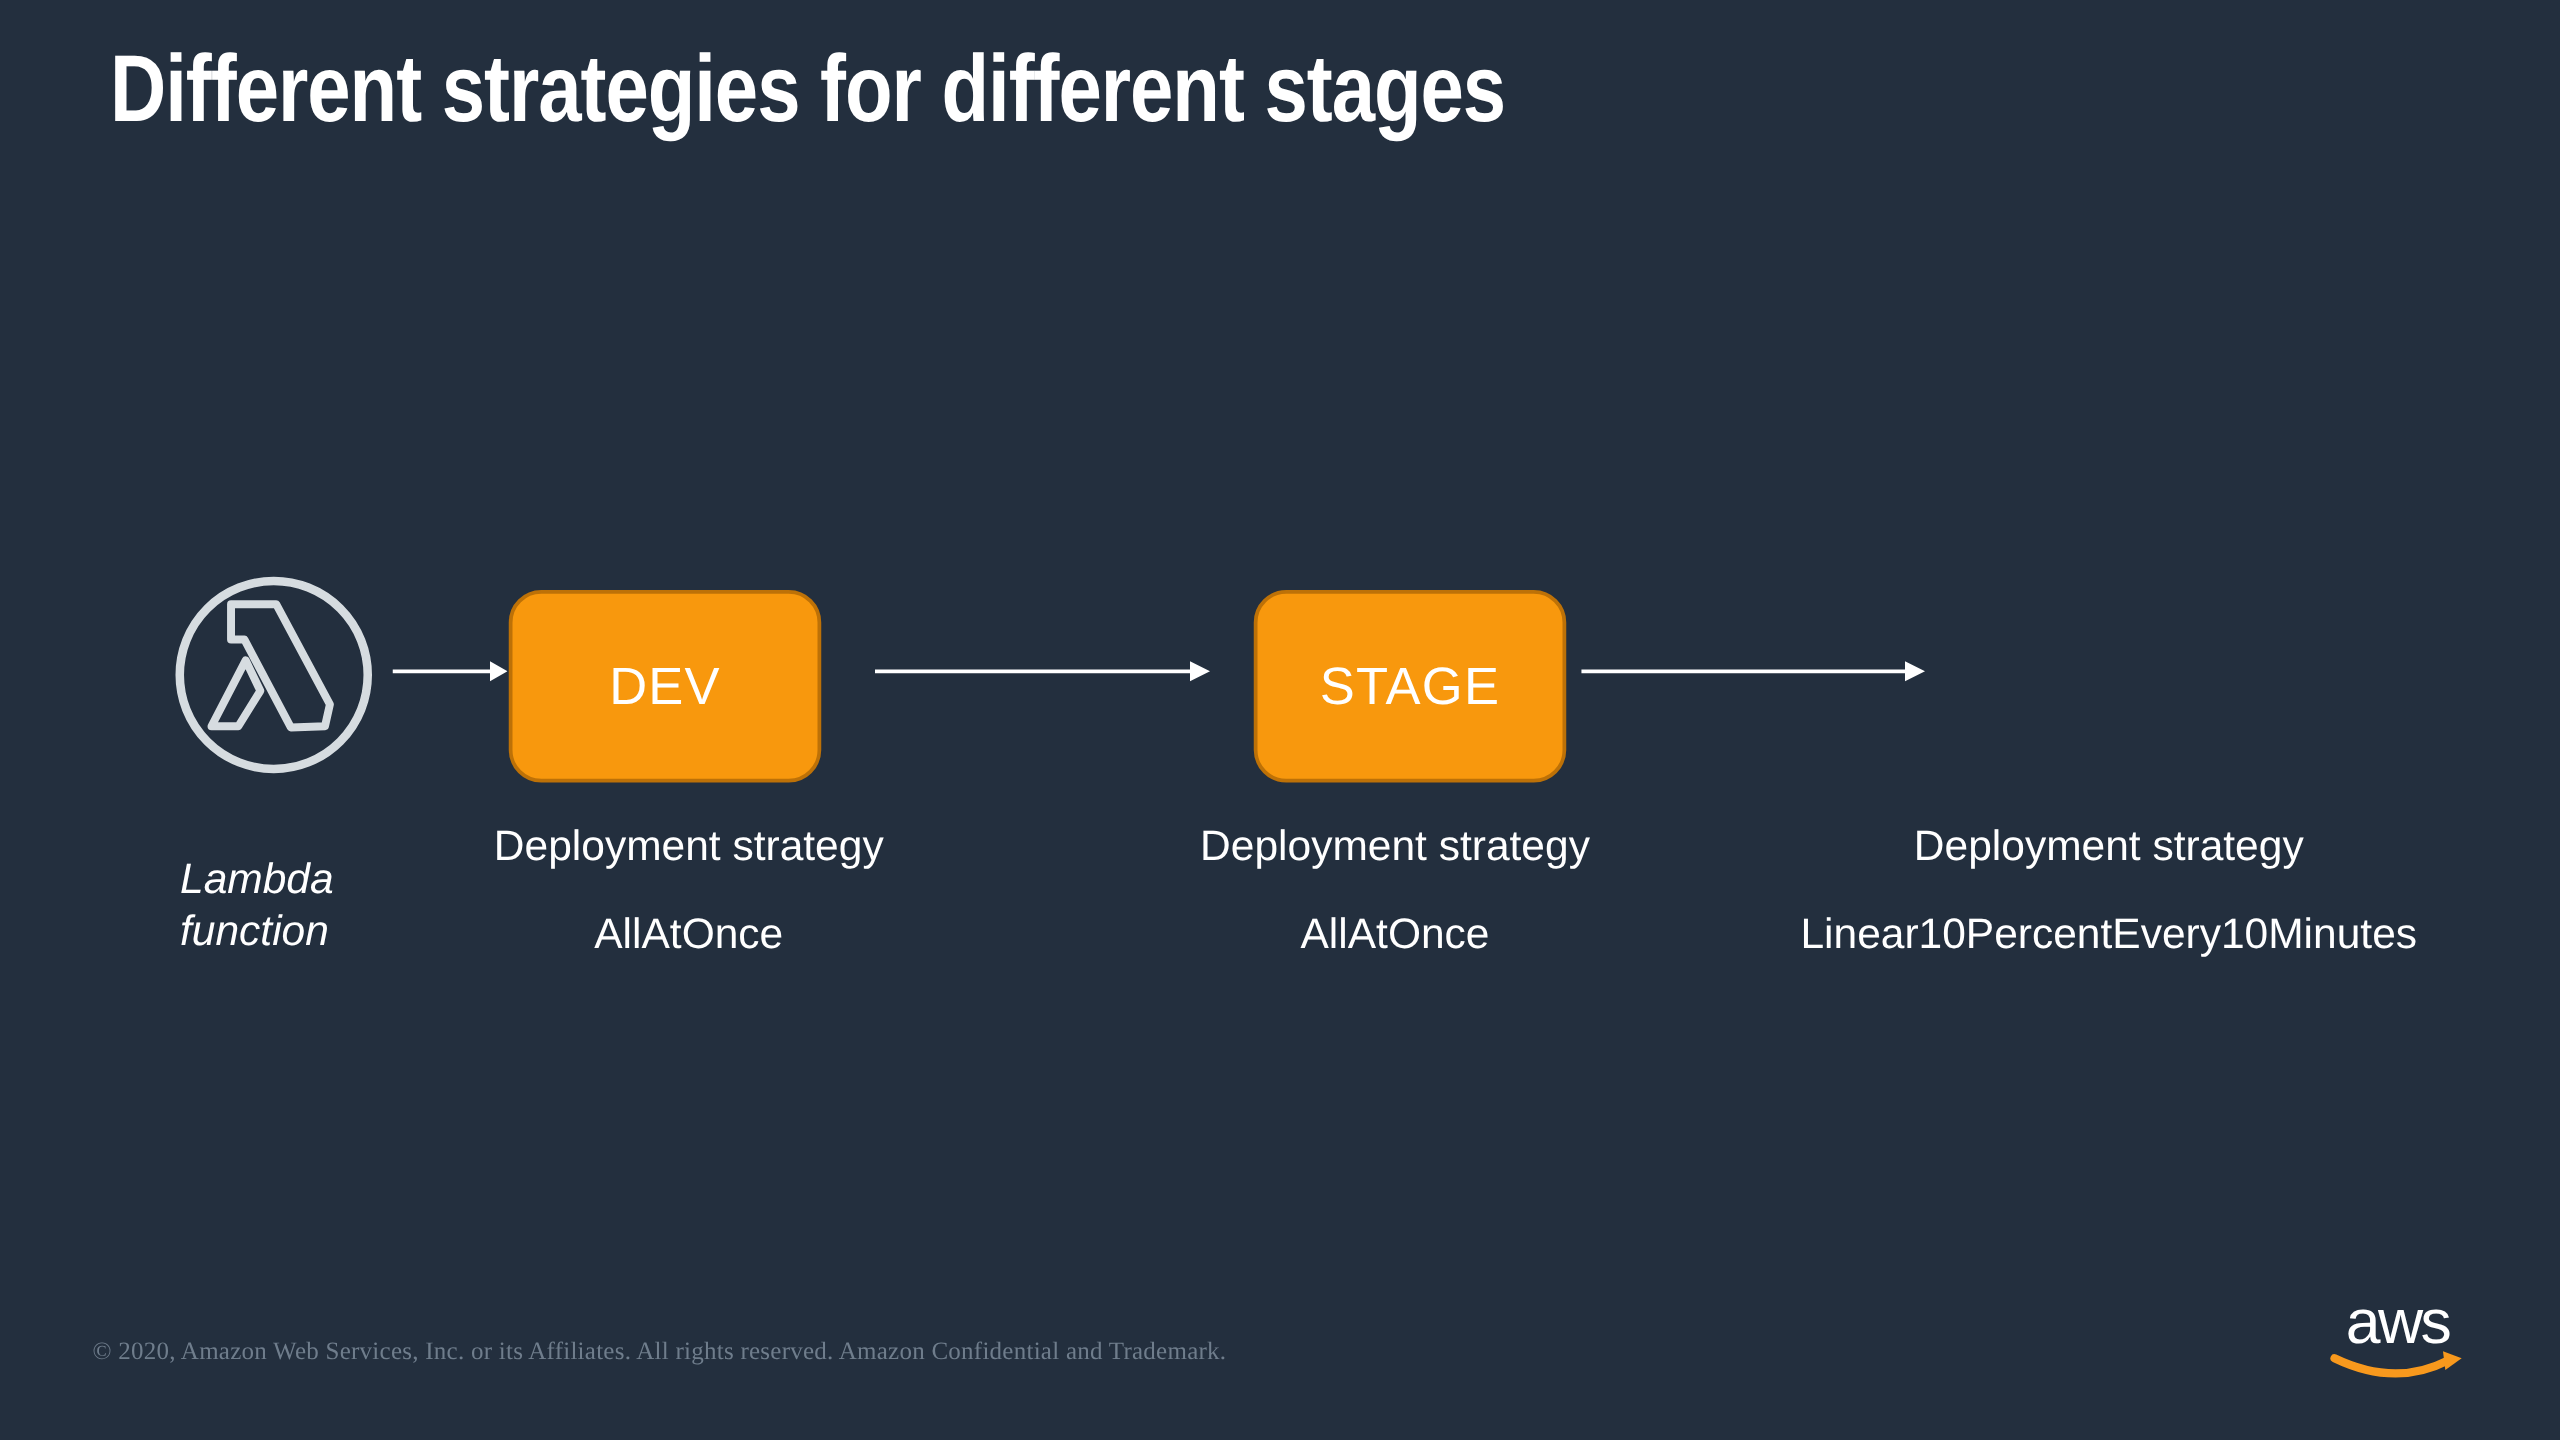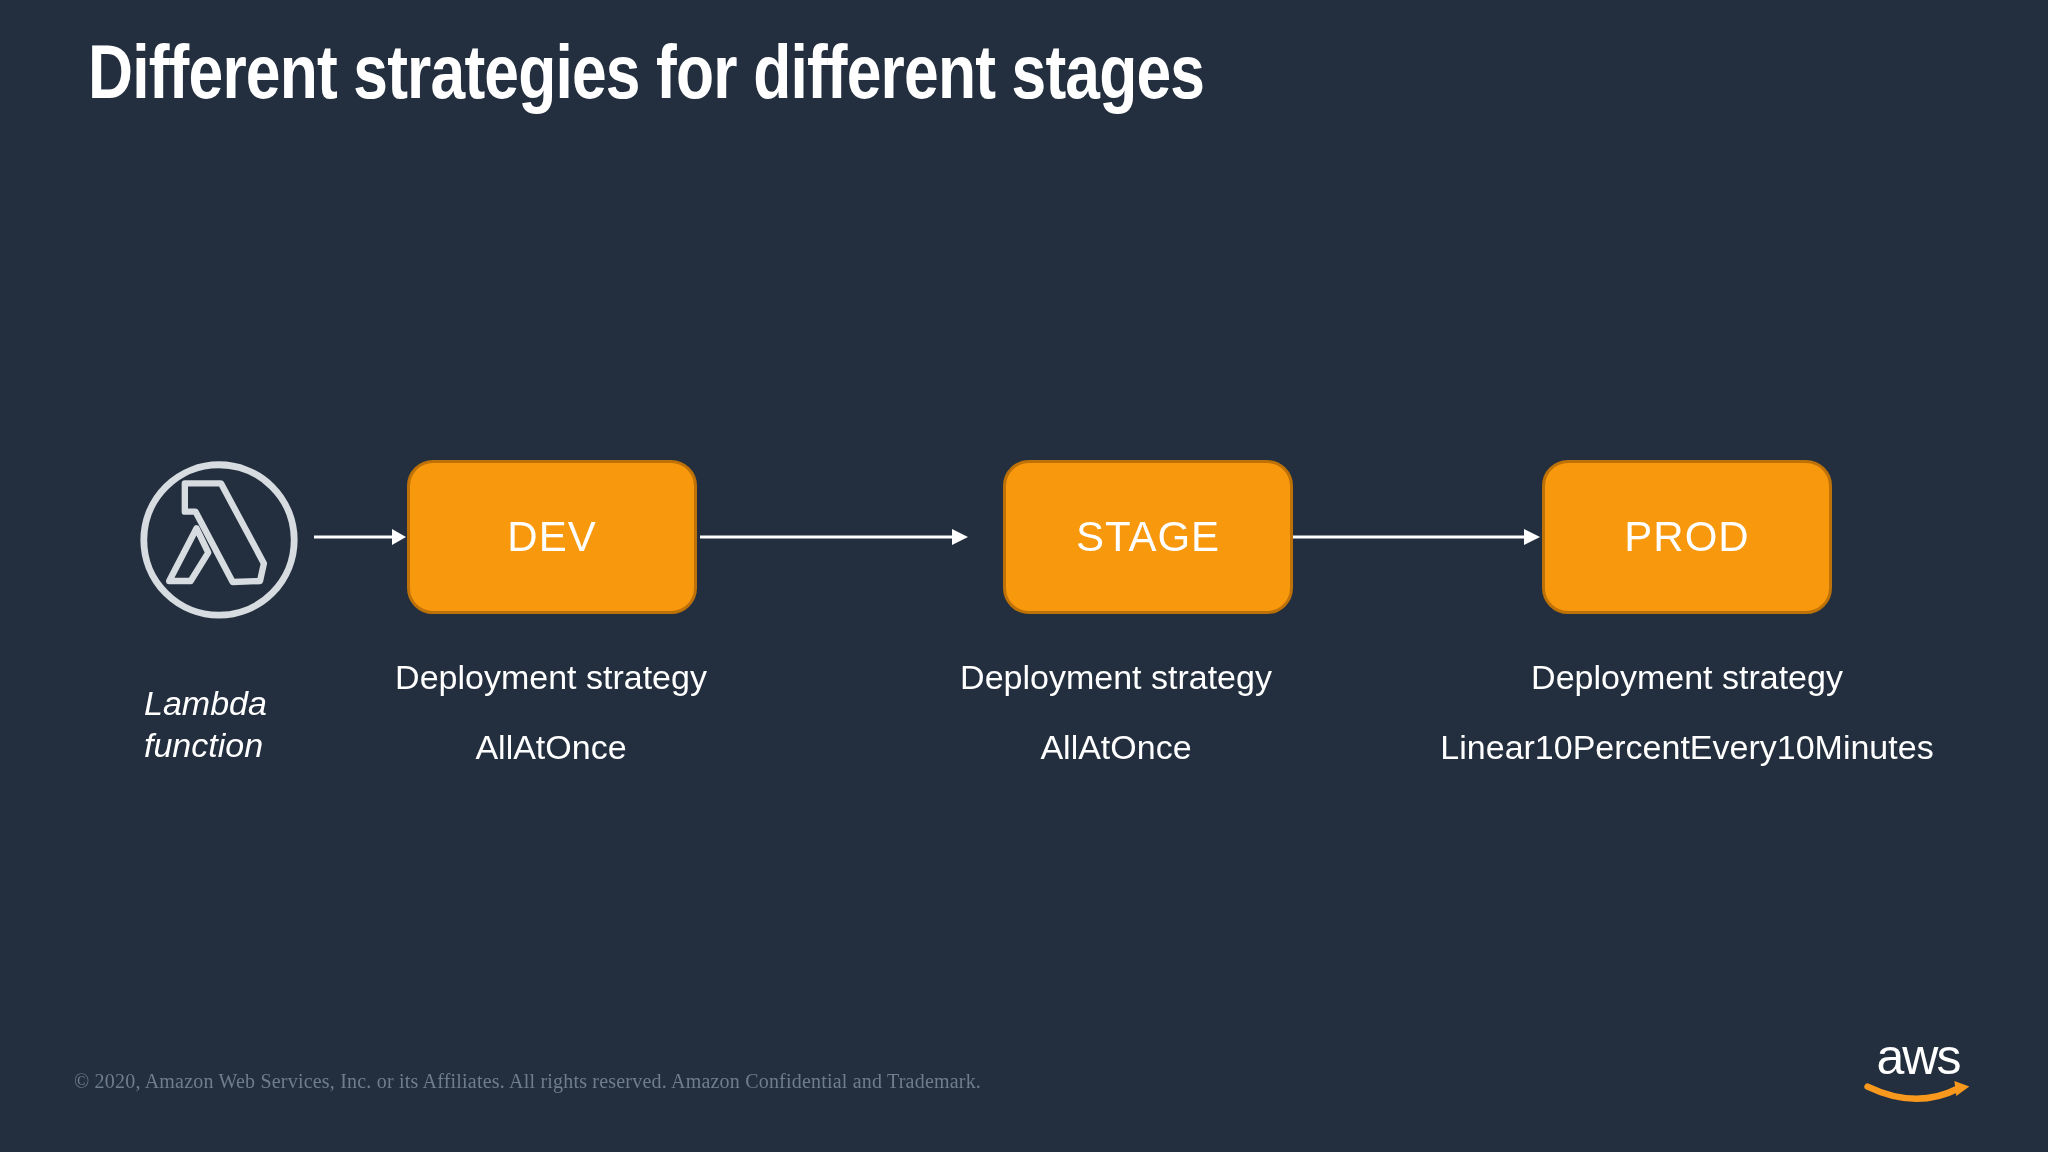--- a/index.html
+++ b/index.html
@@ -48,22 +48,22 @@
     width:320px;
     font-size:34px;
     line-height:42px;
     color:var(--text);
     white-space:pre-line;
     font-style:italic;
   }
   
   .stage-box{
     position:absolute;
-    top:460px;
-    width:290px;height:154px;
+    top:472px;
+    width:250px;height:154px;
     background:var(--stage-fill);
     border:3px solid var(--stage-border);
     border-radius:26px;
     display:flex;align-items:center;justify-content:center;
     color:var(--text);
     font-size:42px;
     letter-spacing:1px;
   }
   .stage-box.dev{left:407px;}
   .stage-box.stage{left:971px;margin-left:32px;}
@@ -148,23 +148,20 @@
       <polygon points="259,4 275,12 259,20" fill="#FFFFFF"></polygon>
     </svg>
   </div>
 
   <div class="stage-box dev">
     <span>DEV</span>
   </div>
   <div class="stage-box stage">
     <span>STAGE</span>
   </div>
-  <div class="stage-box prod">
-    <span>PROD</span>
-  </div>
 
   <div class="strategy dev">
     <div class="strategy-title">Deployment strategy</div>
     <div class="strategy-name">AllAtOnce</div>
   </div>
   <div class="strategy stage">
     <div class="strategy-title">Deployment strategy</div>
     <div class="strategy-name">AllAtOnce</div>
   </div>
   <div class="strategy prod">

